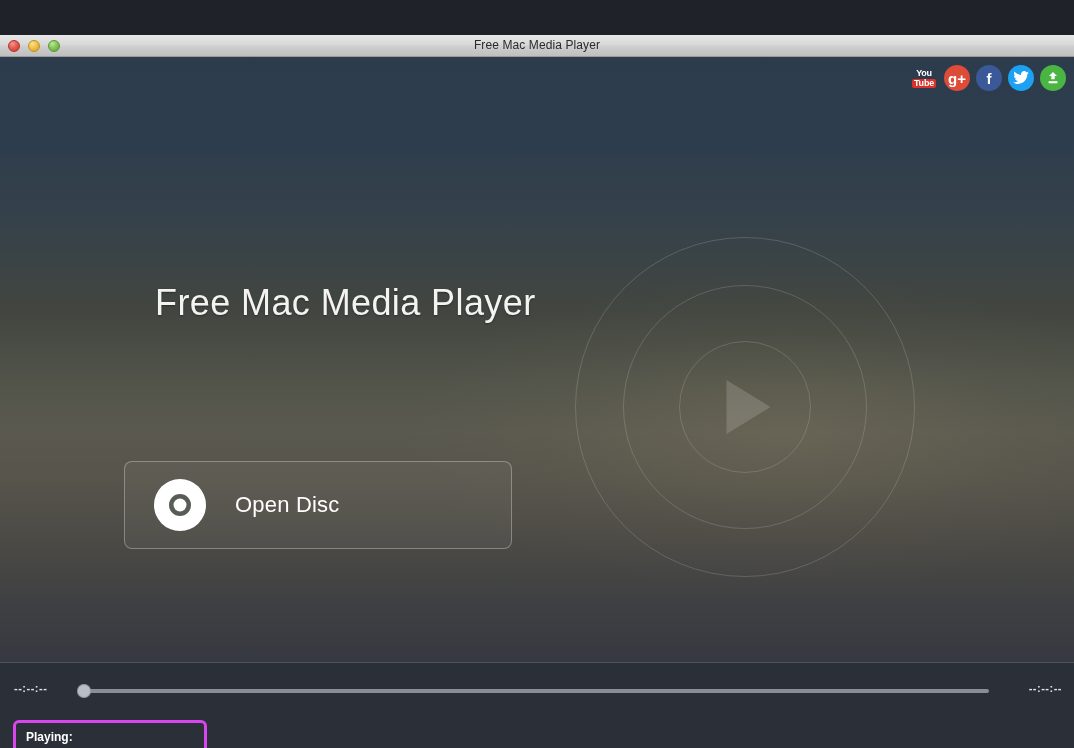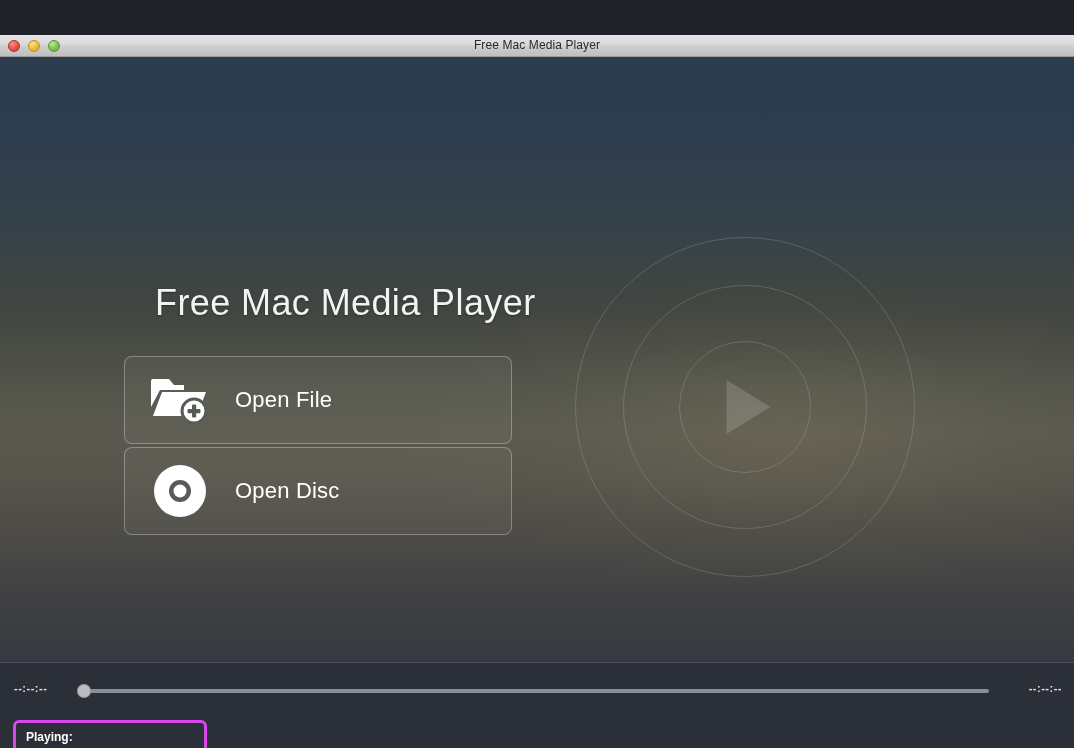--- a/index.html
+++ b/index.html
@@ -193,21 +193,21 @@
     height: 88px;
     box-sizing: border-box;
     border: 1px solid rgba(255,255,255,0.30);
     border-radius: 8px;
     background: rgba(255,255,255,0.045);
     display: flex;
     align-items: center;
     cursor: pointer;
   }
   .open-btn.file { top: 299px; }
-  .open-btn.disc { top: 390px; }
+  .open-btn.disc { top: 404px; }
   .open-btn .icon-wrap {
     width: 110px;
     display: flex;
     align-items: center;
     justify-content: center;
     flex: 0 0 auto;
   }
   .open-btn .btn-label {
     font-size: 22px;
     color: #ffffff;
@@ -306,35 +306,46 @@
 
   <div class="stage">
 
     <div class="play-graphic">
       <div class="ring r1"></div>
       <div class="ring r2"></div>
       <div class="ring r3"></div>
       <div class="ghost-play"></div>
     </div>
 
+    <div class="social">
+      <div class="soc-youtube">
+        <span class="yt-you">You</span>
+        <span class="yt-tube">Tube</span>
+      </div>
+      <div class="soc soc-gplus">
+        <span>g+</span>
+      </div>
+      <div class="soc soc-fb">
+        <span>f</span>
+      </div>
+      <div class="soc soc-tw">
+        <svg width="16" height="14" viewBox="0 0 16 14">
+          <path fill="#ffffff" d="M16 1.7c-.6.3-1.2.4-1.9.5.7-.4 1.2-1 1.4-1.8-.6.4-1.3.7-2.1.8C12.9.5 12.1 0 11.2 0 9.4 0 8 1.4 8 3.2c0 .3 0 .5.1.7C5.4 3.8 3 2.5 1.4.6 1.1 1.1 1 1.6 1 2.2c0 1.1.6 2.1 1.4 2.7-.5 0-1-.2-1.5-.4 0 1.6 1.1 2.9 2.6 3.2-.3.1-.6.1-.9.1-.2 0-.4 0-.6-.1.4 1.3 1.6 2.2 3 2.3-1.1.9-2.5 1.4-4 1.4H0c1.5.9 3.2 1.5 5 1.5 6 0 9.3-5 9.3-9.3v-.4c.7-.5 1.2-1.1 1.7-1.8z"></path>
+        </svg>
+      </div>
+      <div class="soc soc-share">
+        <svg width="16" height="16" viewBox="0 0 16 16">
+          <path fill="#ffffff" d="M8 2l4 4h-2.3v3.2H6.3V6H4l4-4z"></path>
+          <rect x="3.6" y="11.2" width="8.8" height="2.1" fill="#ffffff"></rect>
+        </svg>
+      </div>
+    </div>
 
     <div class="hero-title">Free Mac Media Player</div>
 
-    <div class="open-btn file">
-      <div class="icon-wrap">
-        <svg width="62" height="50" viewBox="0 0 62 50">
-          <path fill="#ffffff" d="M2 6a2 2 0 0 1 2-2h16l5 6h10v5H11L2 32V6z"></path>
-          <path fill="#ffffff" d="M13 17h44l-9 24H4l9-24z"></path>
-          <circle cx="45" cy="36" r="12" fill="#ffffff" stroke="#585c56" stroke-width="3"></circle>
-          <rect x="43" y="29.5" width="4.2" height="13" rx="1" fill="#585c56"></rect>
-          <rect x="38.5" y="34" width="13" height="4.2" rx="1" fill="#585c56"></rect>
-        </svg>
-      </div>
-      <div class="btn-label">Open File</div>
-    </div>
 
     <div class="open-btn disc">
       <div class="icon-wrap">
         <svg width="56" height="56" viewBox="0 0 56 56">
           <circle cx="28" cy="28" r="26" fill="#ffffff"></circle>
           <circle cx="28" cy="28" r="11" fill="#585c56"></circle>
           <circle cx="28" cy="28" r="6.5" fill="#ffffff"></circle>
         </svg>
       </div>
       <div class="btn-label">Open Disc</div>

